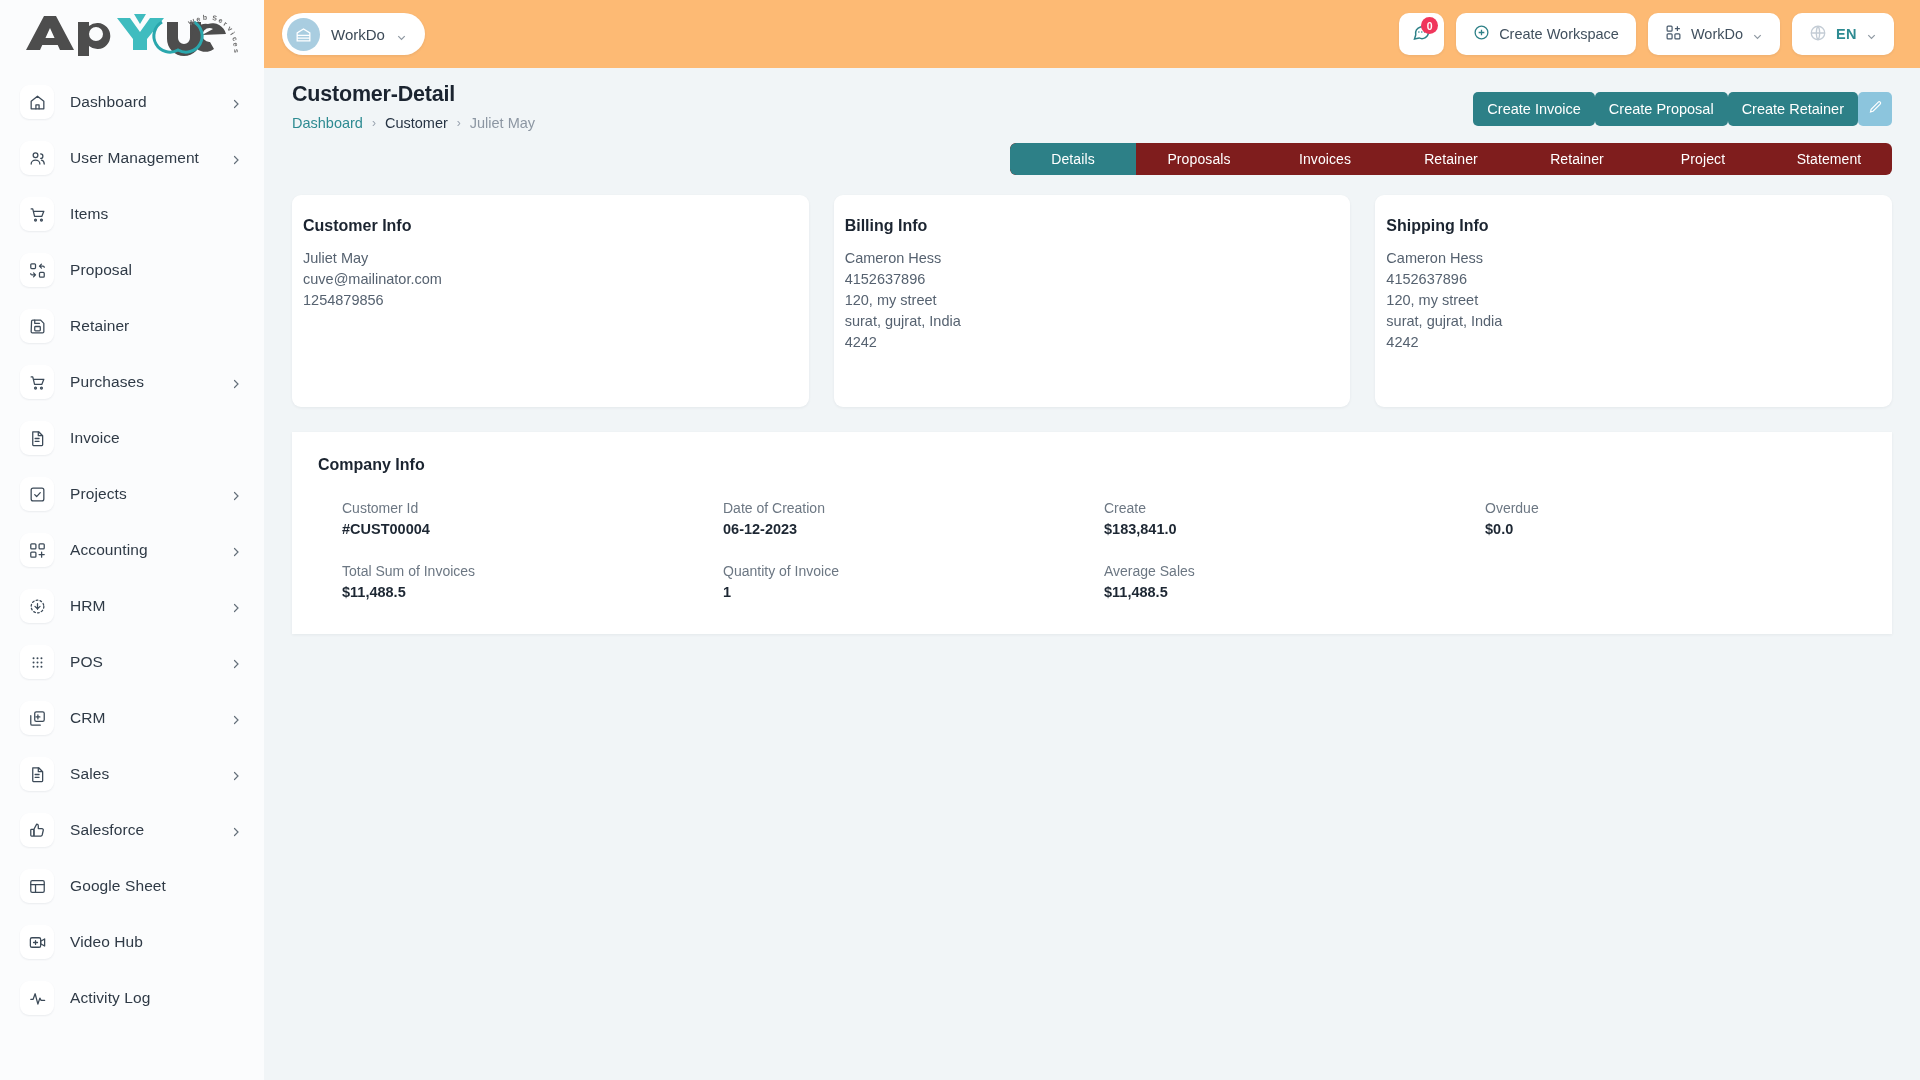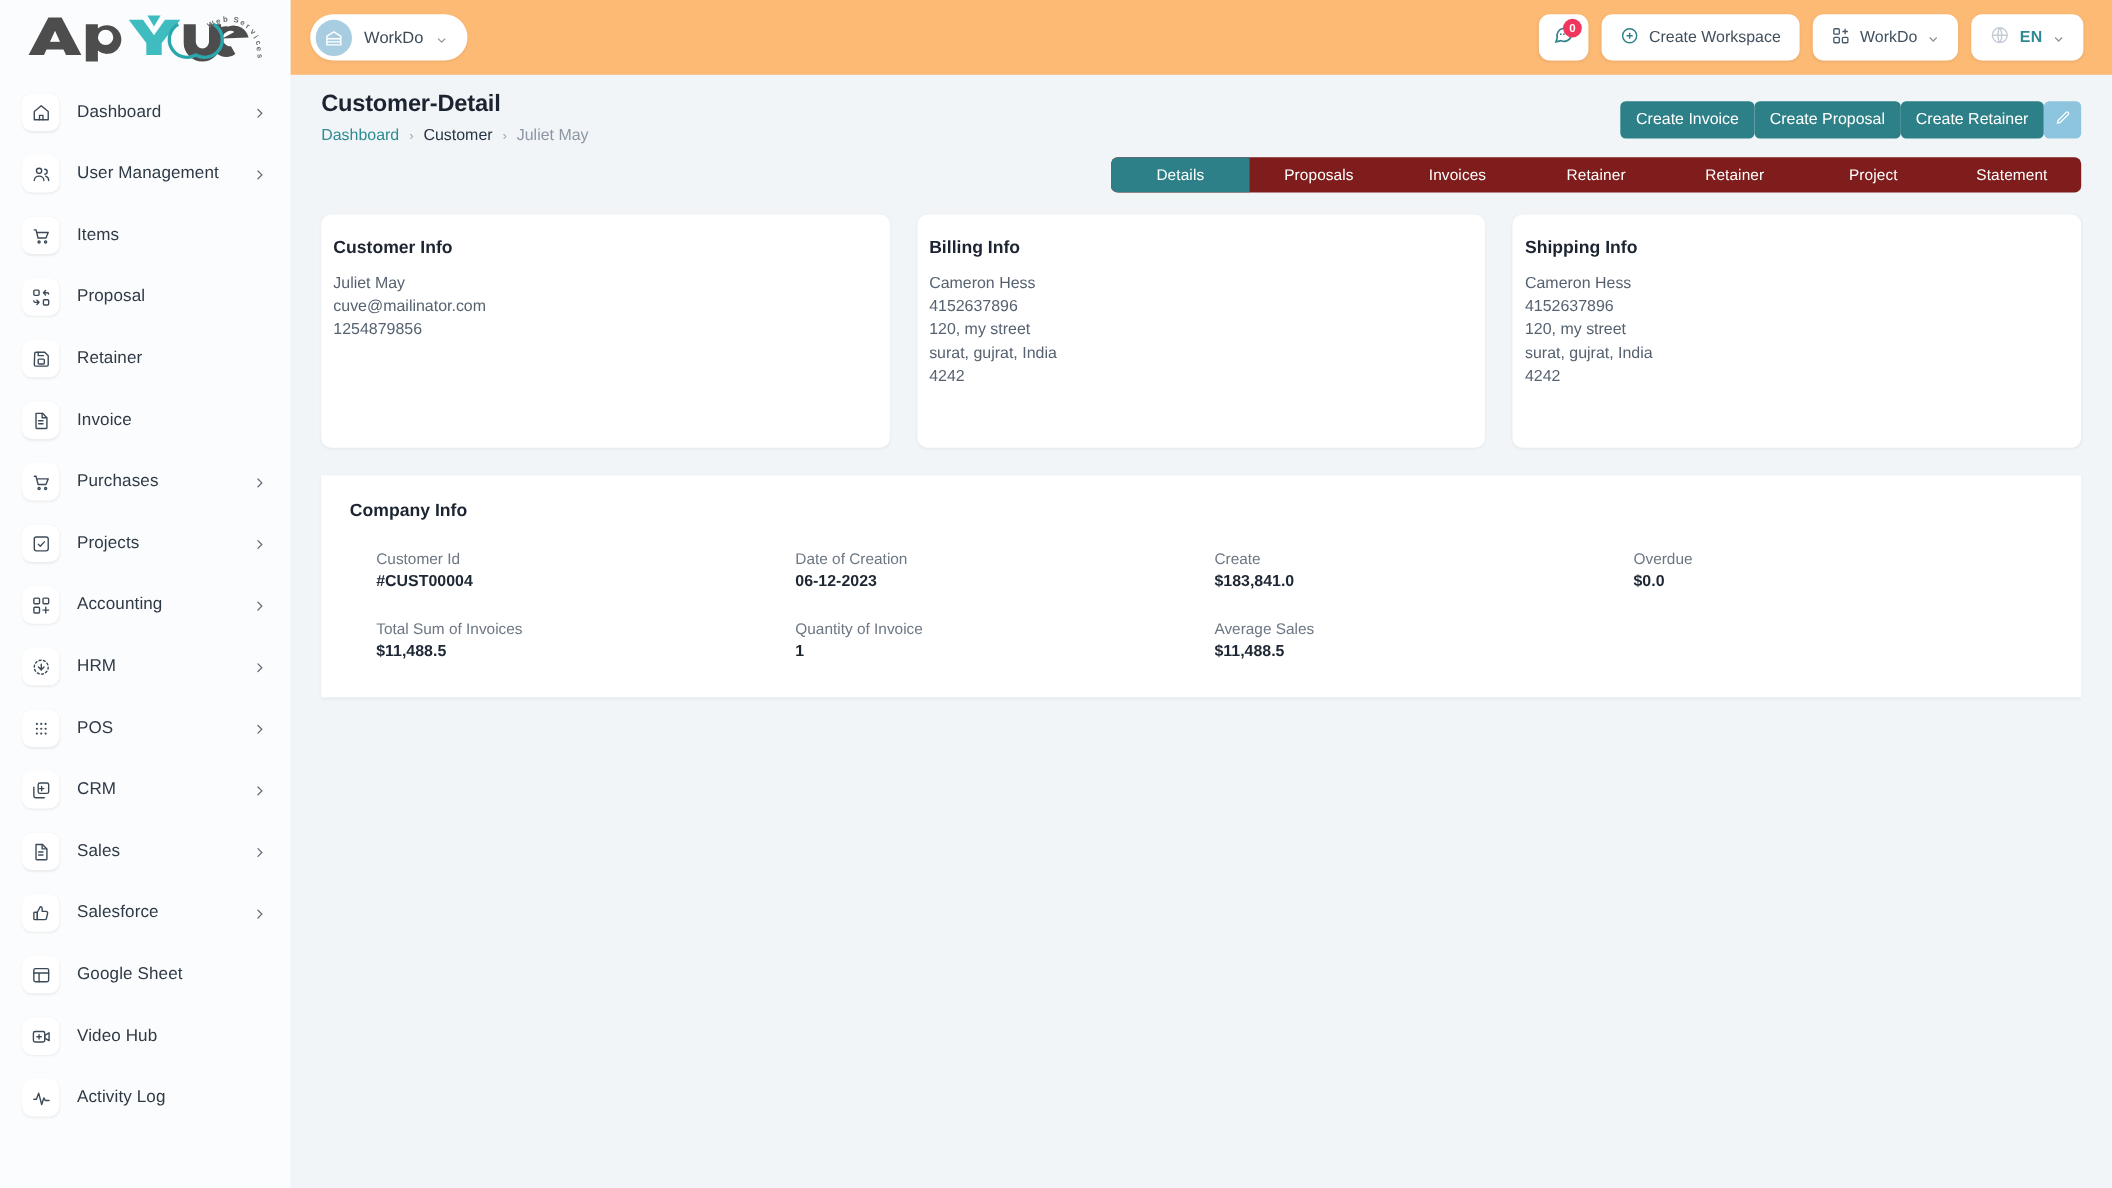--- a/index.html
+++ b/index.html
@@ -238,39 +238,39 @@
               <path d="M4.5 5.5A1.5 1.5 0 0 1 6 4h10l4 4v10.5A1.5 1.5 0 0 1 18.5 20h-13A1.5 1.5 0 0 1 4 18.5z"></path>
               <rect x="8.5" y="12" width="7" height="5.5" rx="1"></rect>
               <path d="M8.5 4v4h6"></path>
             </svg>
           </span>
           <span class="nav-label">Retainer</span>
         </div>
         <div class="nav-item">
           <span class="nav-icon">
             <svg width="19" height="19" viewBox="0 0 24 24" fill="none" stroke="#3c4a58" stroke-width="1.6" stroke-linecap="round" stroke-linejoin="round">
+              <path d="M4 5h2l2.3 9.4h9.1L20 8H7"></path>
+              <circle cx="9.5" cy="19" r="1.2"></circle>
+              <circle cx="17" cy="19" r="1.2"></circle>
+            </svg>
+          </span>
+          <span class="nav-label">Purchases</span>
+          <span class="nav-chev"><svg width="12" height="12" viewBox="0 0 24 24" fill="none" stroke="#4a5764" stroke-width="2.4" stroke-linecap="round">
+              <path d="M9 5l7 7-7 7"></path>
+            </svg></span>
+        </div>
+        <div class="nav-item">
+          <span class="nav-icon">
+            <svg width="19" height="19" viewBox="0 0 24 24" fill="none" stroke="#3c4a58" stroke-width="1.6" stroke-linecap="round" stroke-linejoin="round">
               <path d="M6 3.5h7.5L18.5 8.5V20a.9.9 0 0 1-.9.9H6.9A.9.9 0 0 1 6 20V4.4A.9.9 0 0 1 6.9 3.5z"></path>
               <path d="M13 3.5v5h5"></path>
               <path d="M9 12h5M9 15.5h5"></path>
             </svg>
           </span>
           <span class="nav-label">Invoice</span>
-        </div>
-        <div class="nav-item">
-          <span class="nav-icon">
-            <svg width="19" height="19" viewBox="0 0 24 24" fill="none" stroke="#3c4a58" stroke-width="1.6" stroke-linecap="round" stroke-linejoin="round">
-              <path d="M4 5h2l2.3 9.4h9.1L20 8H7"></path>
-              <circle cx="9.5" cy="19" r="1.2"></circle>
-              <circle cx="17" cy="19" r="1.2"></circle>
-            </svg>
-          </span>
-          <span class="nav-label">Purchases</span>
-          <span class="nav-chev"><svg width="12" height="12" viewBox="0 0 24 24" fill="none" stroke="#4a5764" stroke-width="2.4" stroke-linecap="round">
-              <path d="M9 5l7 7-7 7"></path>
-            </svg></span>
         </div>
         <div class="nav-item">
           <span class="nav-icon">
             <svg width="19" height="19" viewBox="0 0 24 24" fill="none" stroke="#3c4a58" stroke-width="1.6" stroke-linecap="round" stroke-linejoin="round">
               <rect x="4" y="4" width="16" height="16" rx="2.4"></rect>
               <path d="M8.5 12.2l2.4 2.4 4.6-5"></path>
             </svg>
           </span>
           <span class="nav-label">Projects</span>
           <span class="nav-chev"><svg width="12" height="12" viewBox="0 0 24 24" fill="none" stroke="#4a5764" stroke-width="2.4" stroke-linecap="round">

